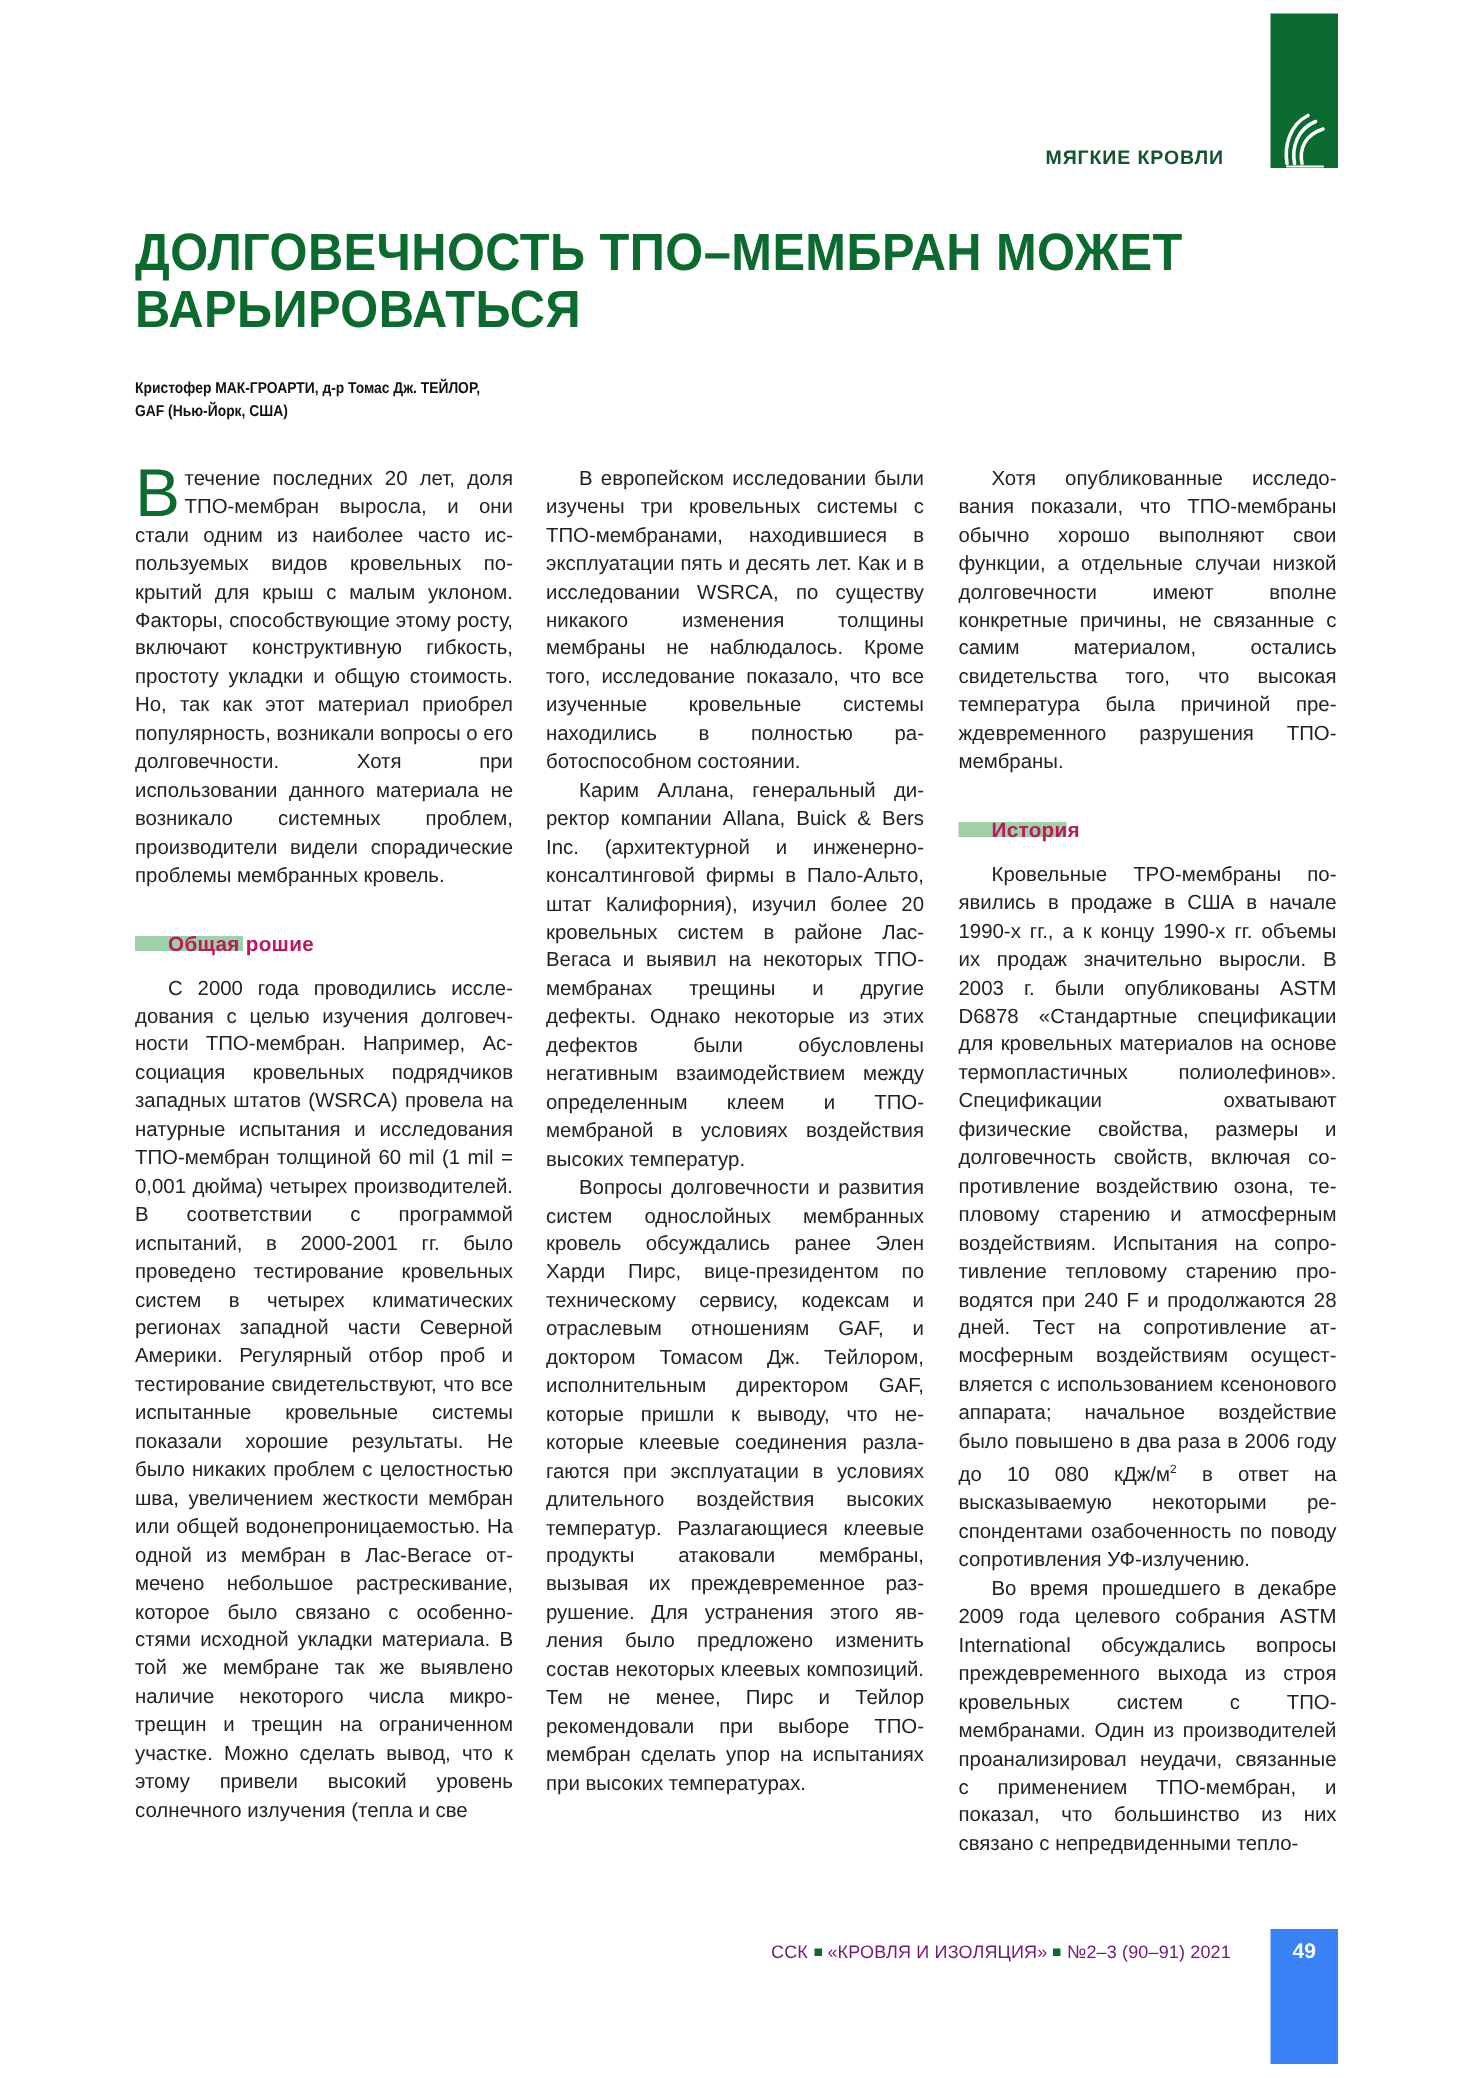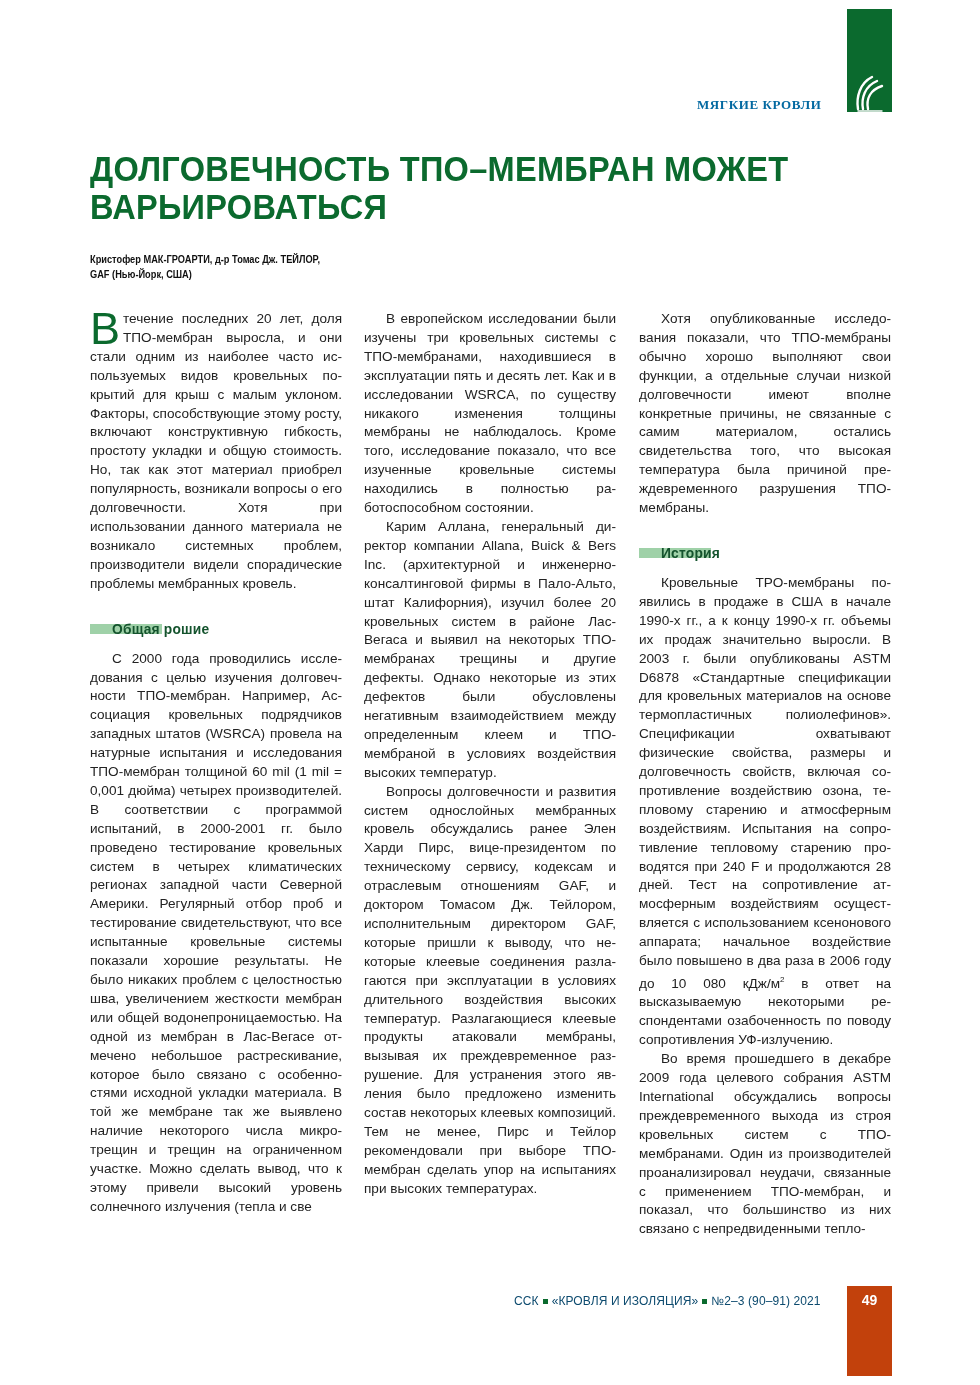--- a/index.html
+++ b/index.html
@@ -3,46 +3,46 @@
 <meta charset="utf-8">
 <style>
   html, body { margin: 0; padding: 0; background: #ffffff; }
   body { width: 980px; height: 1385px; position: relative; overflow: hidden;
          font-family: "Liberation Sans", sans-serif; color: #1a1a1a; }
 
   .tab-top { position: absolute; left: 847px; top: 9px; width: 45px; height: 103px; background: #0b6a2e; }
   .tab-top svg { position: absolute; left: 5px; top: 60px; }
 
   .section-label { position: absolute; left: 697px; top: 97px; font-size: 13px; font-weight: bold;
-                   color: #0369a1; letter-spacing: 0.6px; font-family: Liberation Serif, serif; }
+                   color: #14532d; letter-spacing: 0.6px; }
 
   .title { position: absolute; left: 90px; top: 150px; margin: 0; font-size: 35px; line-height: 38px;
            font-weight: 900; color: #0b6a2e; letter-spacing: 0.3px; transform: scaleX(0.93); transform-origin: left top;
            width: 800px; }
 
   .authors { position: absolute; left: 90px; top: 252px; font-size: 10.5px; line-height: 15px; font-weight: bold;
              color: #111; transform: scaleX(0.88); transform-origin: left top; }
 
   .col { position: absolute; top: 310px; width: 252px; font-size: 13.6px; line-height: 18.9px;
          text-align: justify; color: #222; }
   .col p { margin: 0; text-indent: 22px; hyphens: manual; }
   .col p.noindent { text-indent: 0; }
   .col1 { left: 90px; }
   .col2 { left: 364px; }
   .col3 { left: 639px; }
 
   .dropcap { float: left; font-size: 45px; line-height: 36px; color: #0b6a2e; margin: 1px 3px 0 0; font-weight: normal; }
 
   .subhead { position: relative; height: 18px; margin: 28px 0 10px 0; }
   .subhead .bar { position: absolute; left: 0; top: 2px; width: 72px; height: 10px; background: #9fd1a8; }
-  .subhead .txt { position: absolute; left: 22px; top: -1px; font-weight: bold; font-size: 13.8px; color: #14532d; letter-spacing: 0.2px; }
+  .subhead .txt { position: absolute; left: 22px; top: -1px; font-weight: bold; font-size: 13.8px; color: #be185d; letter-spacing: 0.2px; }
 
-  .footer-line { position: absolute; left: 514px; top: 1294px; font-size: 12px; color: #0c4a6e; letter-spacing: 0.1px; }
+  .footer-line { position: absolute; left: 514px; top: 1294px; font-size: 12px; color: #701a75; letter-spacing: 0.1px; }
   .footer-line .sq { display: inline-block; width: 5px; height: 5px; background: #0b6a2e; vertical-align: middle; margin: 0 4px; }
-  .tab-bottom { position: absolute; left: 847px; top: 1286px; width: 45px; height: 90px; background: #c2410c; }
+  .tab-bottom { position: absolute; left: 847px; top: 1286px; width: 45px; height: 90px; background: #3b82f6; }
   .page-num { position: absolute; left: 0; top: 6px; width: 45px; text-align: center; color: #fff; font-weight: bold; font-size: 14px; }
 </style>
 </head>
 <body>
 
 <div class="tab-top">
   <svg width="34" height="46" viewBox="0 0 34 46">
     <g fill="none" stroke="#ffffff" stroke-width="2.4" stroke-linecap="round">
       <path d="M6 40 C4 28, 8 14, 20 8"></path>
       <path d="M11 40 C9 29, 13 17, 25 12"></path>

